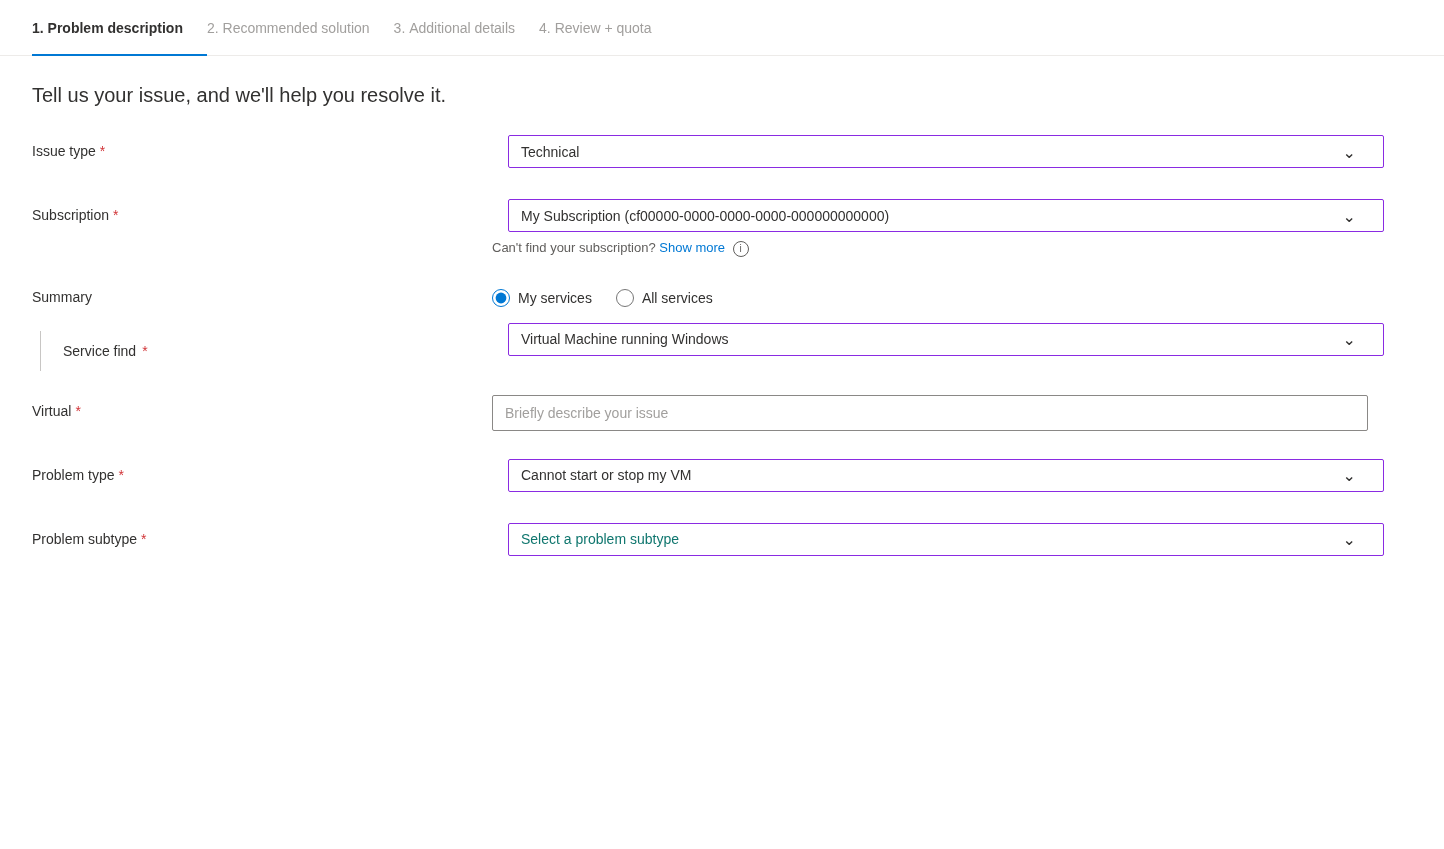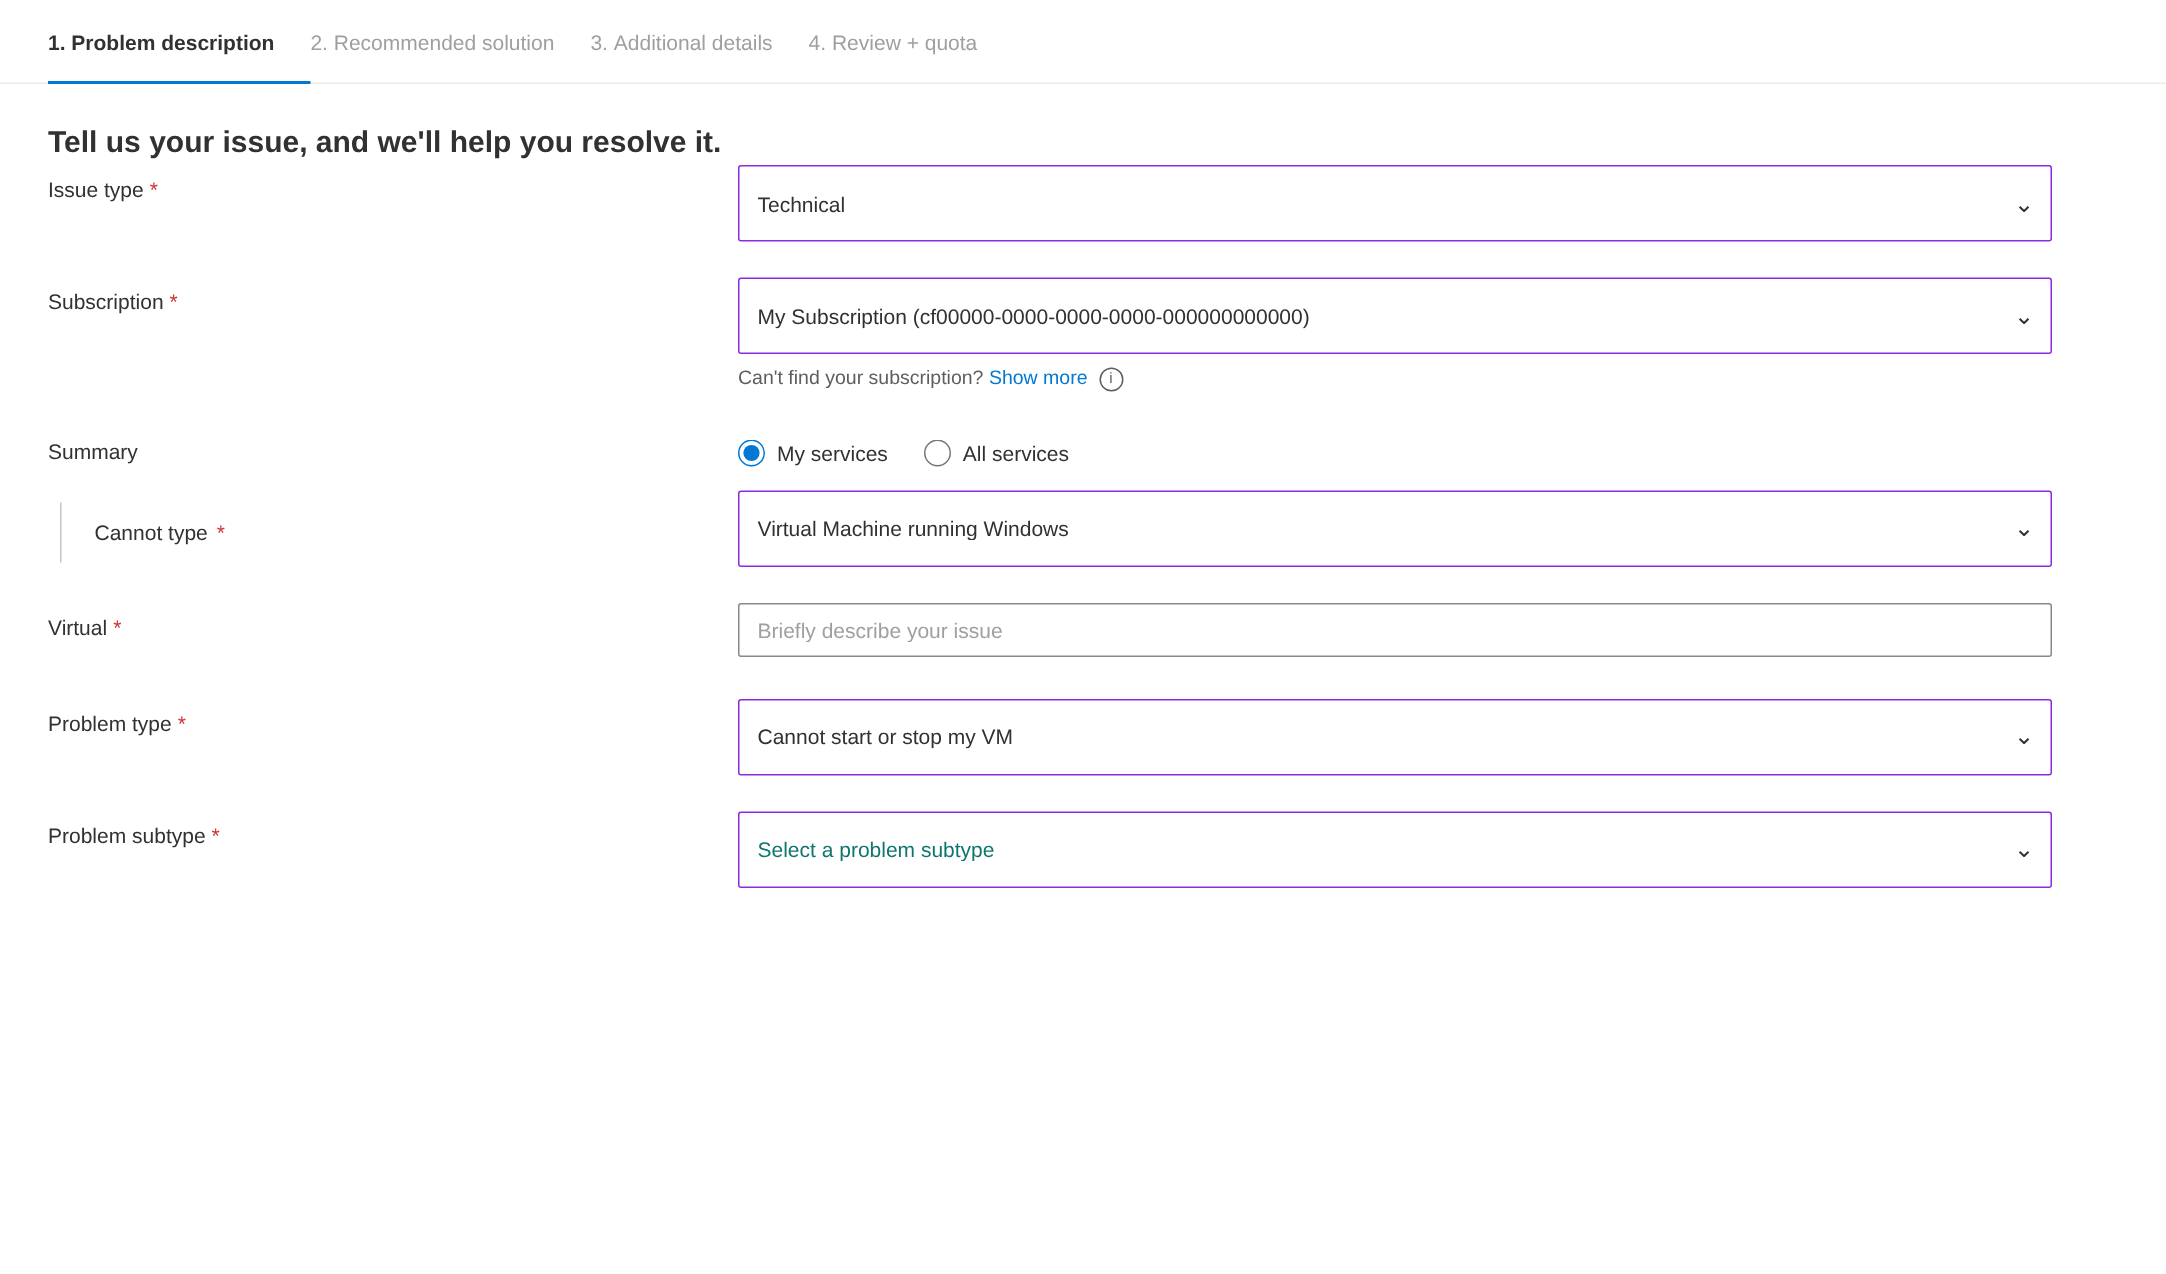--- a/index.html
+++ b/index.html
@@ -46,23 +46,23 @@
     }
 
     
     .main-content {
       padding: 28px 32px 40px 32px;
       max-width: 1400px;
     }
 
     .page-title {
       font-size: 20px;
-      font-weight: 700;
-      color: #323130;
-      margin-bottom: 3px;
+      font-weight: 400;
+      color: #323130;
+      margin-bottom: 28px;
     }
 
     .page-description {
       font-size: 14px;
       color: #605e5c;
       margin-bottom: 36px;
       max-width: 900px;
       line-height: 1.5;
     }
 
@@ -91,31 +91,32 @@
     }
 
     .form-control-wrapper {
       flex: 1;
       max-width: 880px;
     }
 
     
     .form-select {
       width: 100%;
-      height: 51px;
+      height: 33px;
       border: 1px solid #8a2be2;
       border-radius: 2px;
       padding: 0 52px 0 12px;
       font-size: 14px;
       color: #323130;
       background: #fff;
       appearance: none;
       -webkit-appearance: none;
       cursor: pointer;
       position: relative;
+      margin-left: 16px;
     }
 
     .select-wrapper {
       position: relative;
       width: 100%;
     }
 
     .select-wrapper .chevron {
       position: absolute;
       right: 12px;
@@ -299,21 +300,21 @@
           </label>
         </div>
       </div>
     </div>
 
     <div class="service-type-sub-row">
       <div class="service-type-indent-label">
         <div style="display:flex; align-items:flex-start; height:40px; margin-left:8px; margin-right:16px;">
           <div style="width:1px; background:#c8c6c4; height:100%;"></div>
         </div>
-        <span>Cannot type</span>
+        <span>Service find</span>
         <span class="required-star">*</span>
       </div>
       <div class="form-control-wrapper">
         <div class="select-wrapper">
           <select class="form-select">
             <option>Virtual Machine running Windows</option>
           </select>
           <span class="chevron">⌄</span>
         </div>
       </div>

